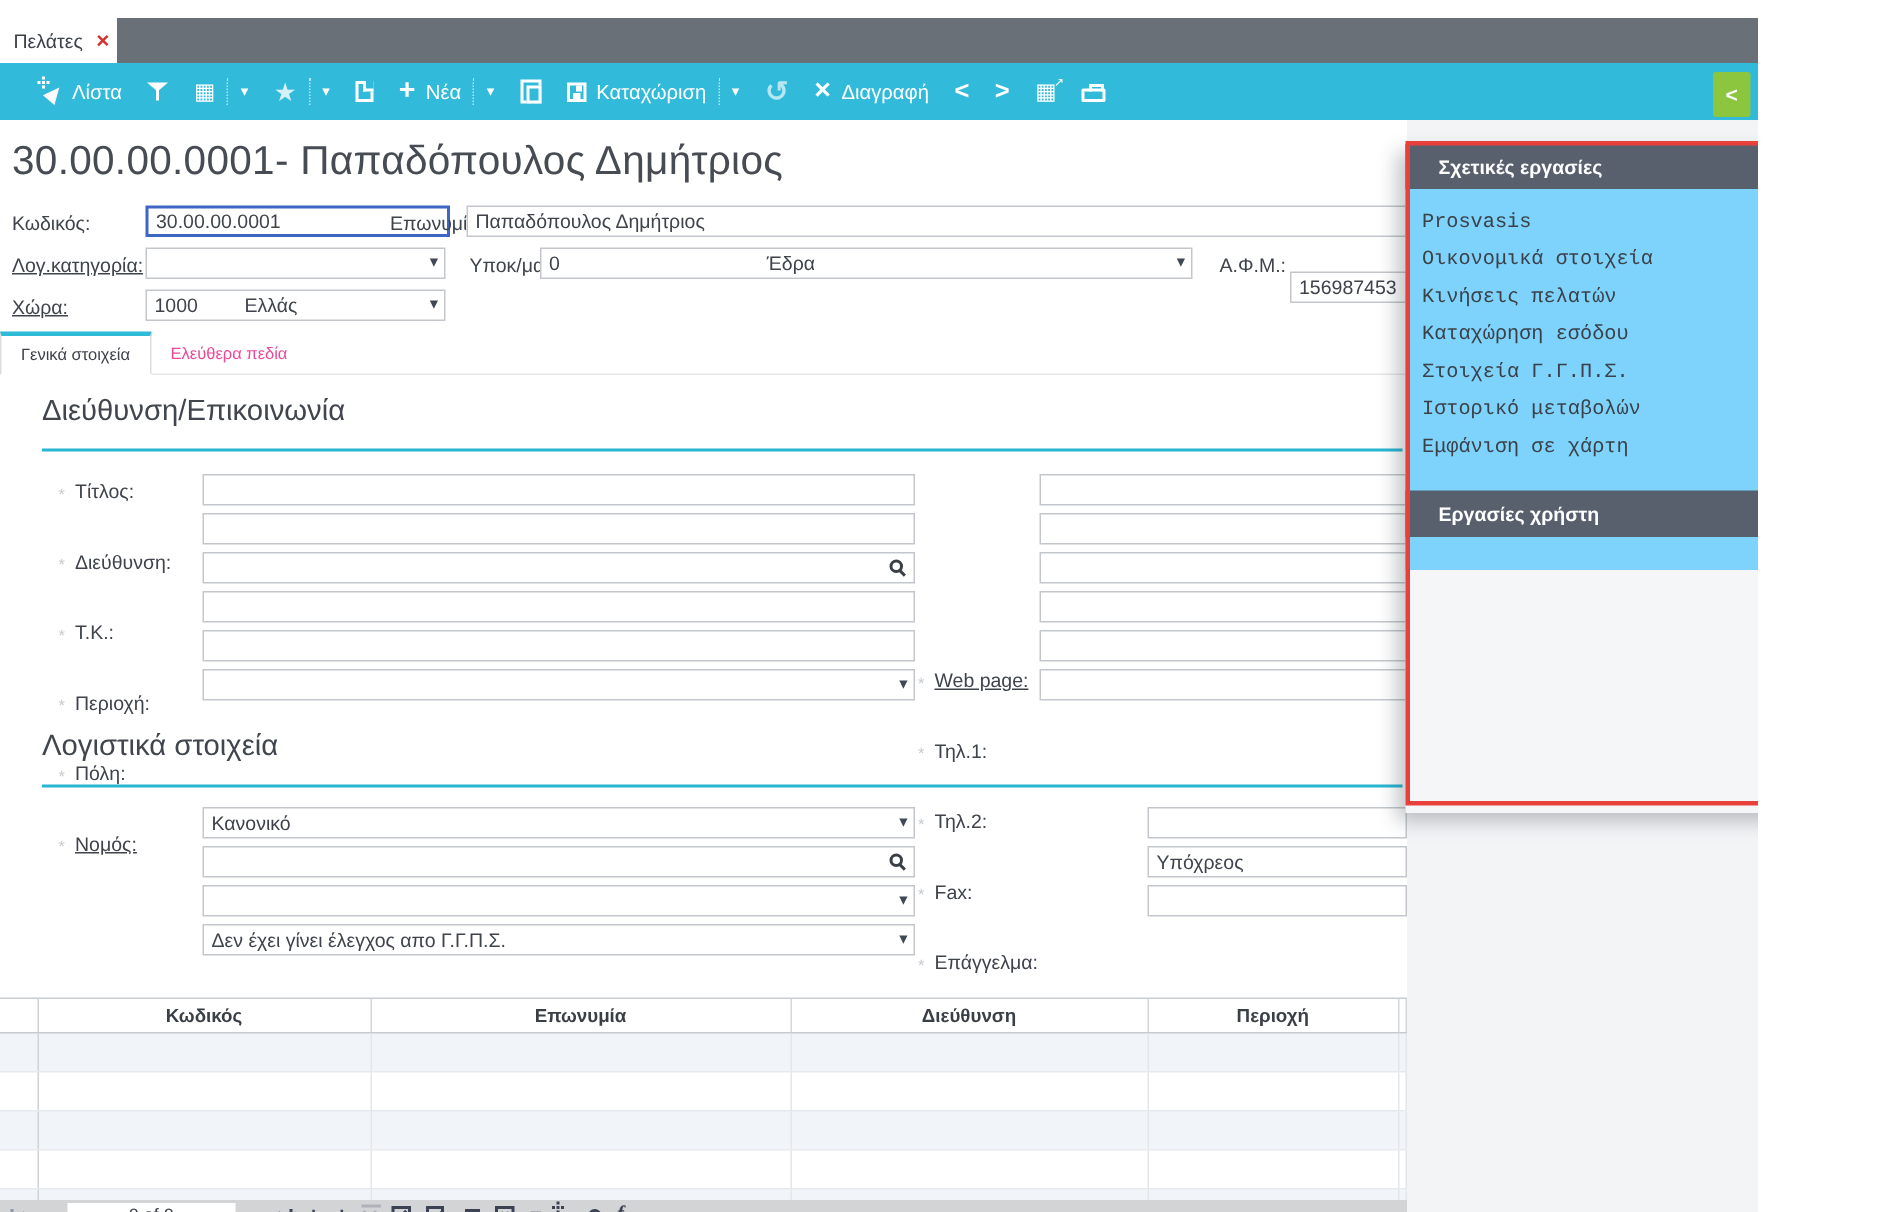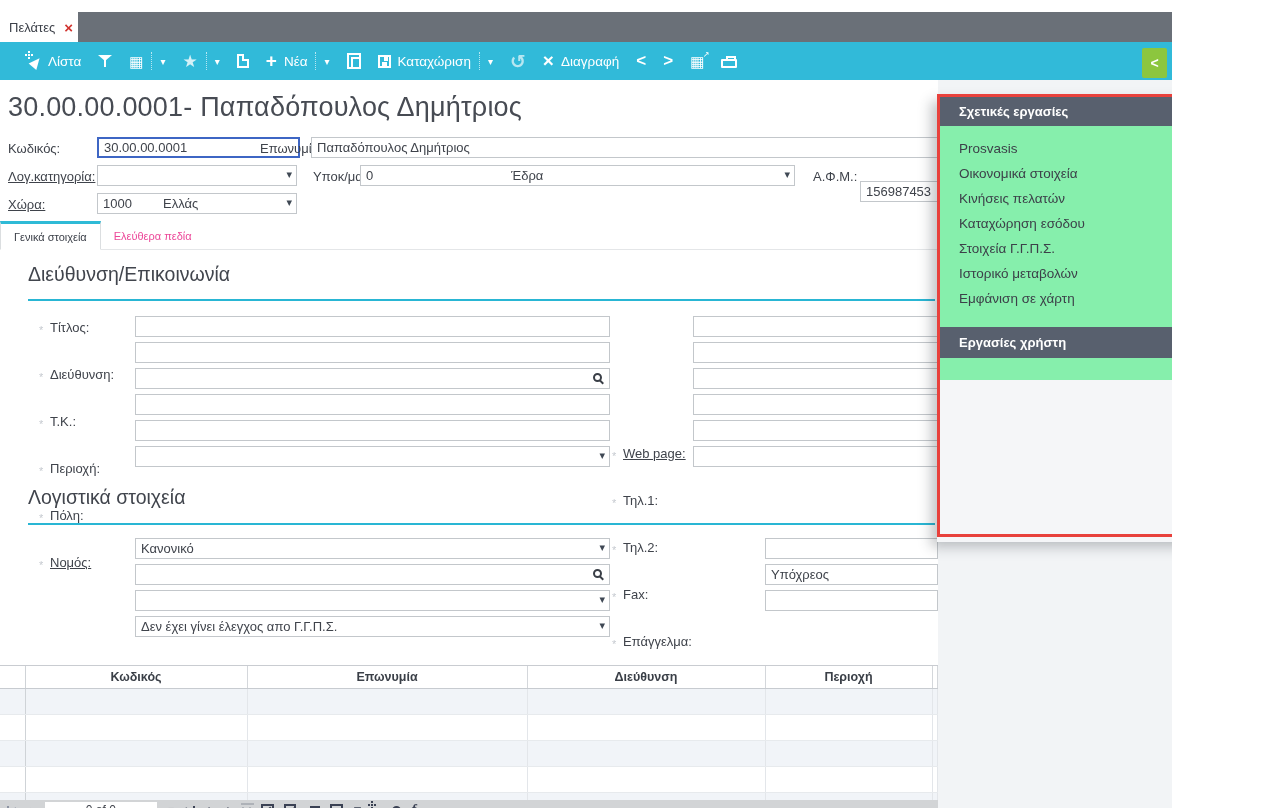--- a/index.html
+++ b/index.html
@@ -102,24 +102,24 @@
   .sb-cursor::after { content:''; position:absolute; left:0; top:0; width:2px; height:2px; background:currentColor; box-shadow:0 -3px 0 currentColor,0 3px 0 currentColor,-3px 0 0 currentColor,3px 0 0 currentColor; }
   .sb-mag { position:relative; width:9px; height:9px; border:2px solid #3b4254; border-radius:50%; display:inline-block; }
   .sb-mag::after { content:''; position:absolute; right:-4px; bottom:-3px; width:5px; height:2px; background:#3b4254; transform:rotate(45deg); }
 
   
   .right-area { position:absolute; left:938px; top:68px; right:0; bottom:0; background:#f2f4f6; z-index:5; }
   .strip { position:absolute; left:1237px; top:84px; bottom:0; width:26px; background:#6a7287; border-left:2px solid #e3e5e8; z-index:15; display:flex; flex-direction:column; align-items:center; }
   .vtab { writing-mode:vertical-rl; color:#eef0f4; font-size:12.5px; letter-spacing:.5px; width:24px; display:flex; align-items:center; justify-content:center; cursor:pointer; }
   .vtab.active { background:#2bb9dc; color:#fff; }
 
-  .task-panel { position:absolute; left:937px; top:84px; width:300px; height:446px; background:#86efac; z-index:25; box-shadow:-6px 5px 12px rgba(40,45,55,.28); }
+  .task-panel { position:absolute; left:937px; top:84px; width:300px; height:446px; background:#7dd3fc; z-index:25; box-shadow:-6px 5px 12px rgba(40,45,55,.28); }
   .p-header { height:30px; background:#58606e; color:#fff; font-weight:bold; font-size:13px; display:flex; align-items:center; padding-left:22px; }
   .p-items { padding-top:10px; }
-  .p-item { height:25px; line-height:25px; padding-left:22px; font-size:13.5px; color:#3c4149; cursor:pointer; }
+  .p-item { height:25px; line-height:25px; padding-left:11px; font-size:13.5px; color:#3c4149; cursor:pointer;font-family:Liberation Mono, monospace; }
   .p-header2 { position:absolute; top:231px; left:0; right:0; height:31px; background:#58606e; color:#fff; font-weight:bold; font-size:13px; display:flex; align-items:center; padding-left:22px; }
   .p-gray { position:absolute; top:284px; left:0; right:0; bottom:0; background:#f5f6f8; }
 
   .red-rect { position:absolute; left:937px; top:82px; width:319px; height:443px; border:3px solid #e8413c; z-index:40; pointer-events:none; }
 </style>
 </head>
 <body>
 
 <div class="screen">
 

